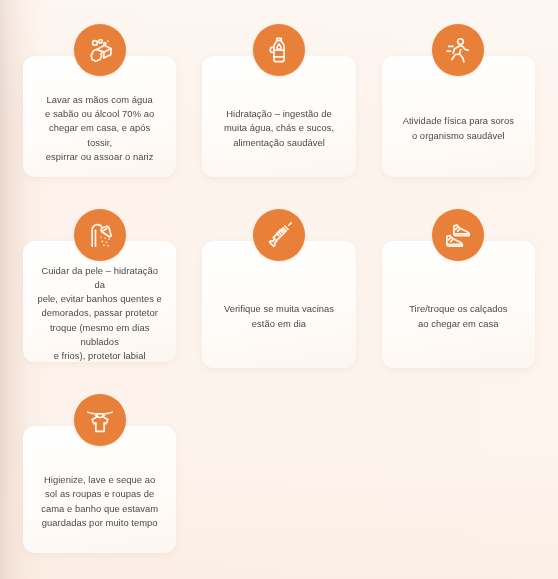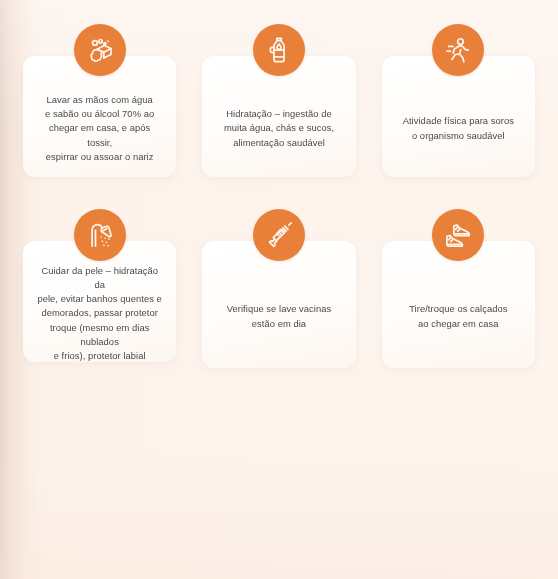--- a/index.html
+++ b/index.html
@@ -223,21 +223,21 @@
           <path d="M20.2 8.3l3.5 3.5"></path>
           <path d="M22.1 6.4l3.5 3.5"></path>
           <line x1="26.4" y1="5.6" x2="29" y2="3"></line>
           <path d="M11.5 20.4l-2.4 2.4-1.8-.5-1.4 1.4 4.4 4.4 1.4-1.4-.5-1.8 2.4-2.4"></path>
           <line x1="15.2" y1="12.4" x2="17.6" y2="14.8"></line>
           <line x1="17" y1="10.6" x2="19.4" y2="13"></line>
           <line x1="13.4" y1="14.2" x2="15.8" y2="16.6"></line>
         </svg>
       </div>
       <div class="card">
-        <div class="caption">Verifique se lave vacinas
+        <div class="caption">Verifique se muita vacinas
 estão em dia</div>
       </div>
     </div>
 
     <div class="cell r3">
       <div class="badge">
         <svg viewBox="0 0 32 32" aria-hidden="true">
           <path d="M11.6 6.2l3.4-.9c.5 1.6 1.6 2.4 3.2 3.4l7.6 3.9c1.3.7 2.2 1.5 2.2 2.8v1.2H13.2c-1 0-1.6-.6-1.6-1.6z"></path>
           <line x1="11.6" y1="14.7" x2="28" y2="14.7"></line>
           <path d="M15.6 7.6l-2.3 2.3"></path>
@@ -247,15 +247,32 @@
           <path d="M8.2 18.8l-2.3 2.3"></path>
           <path d="M10.6 20.7l-2.4 2.4"></path>
         </svg>
       </div>
       <div class="card">
         <div class="caption">Tire/troque os calçados
 ao chegar em casa</div>
       </div>
     </div>
 
+    <div class="cell r3">
+      <div class="badge">
+        <svg viewBox="0 0 32 32" aria-hidden="true">
+          <path d="M3 7.6c4.8 2.6 21.2 2.6 26 0"></path>
+          <path d="M12.8 9.4l-1.4 1.8 1.6 1.1"></path>
+          <path d="M19.2 9.4l1.4 1.8-1.6 1.1"></path>
+          <path d="M13 10.9c-.2 1.5 1.3 2.5 3 2.5s3.2-1 3-2.5"></path>
+          <path d="M13 12.6L7.6 15.4l1.8 4.6 2.2-.9v9.1h8.8v-9.1l2.2.9 1.8-4.6L19 12.6"></path>
+        </svg>
+      </div>
+      <div class="card">
+        <div class="caption">Higienize, lave e seque ao
+sol as roupas e roupas de
+cama e banho que estavam
+guardadas por muito tempo</div>
+      </div>
+    </div>
 
   </div>
 </div>
 
 </body></html>

